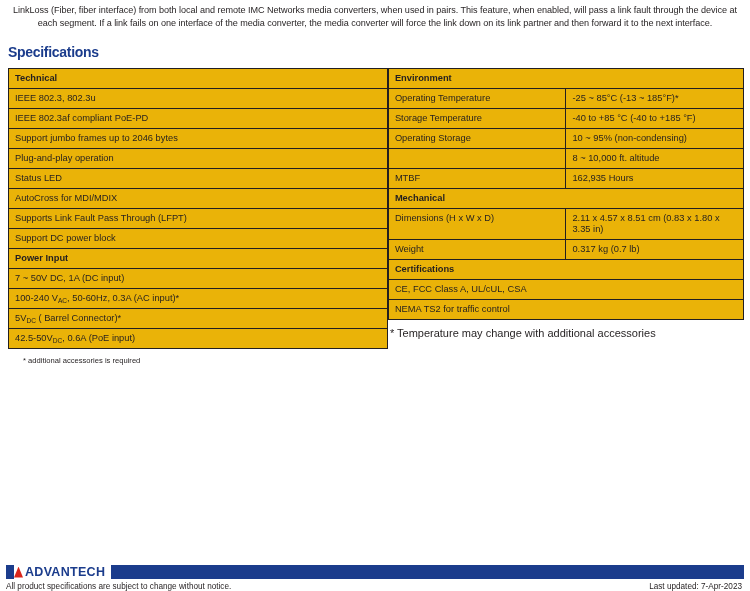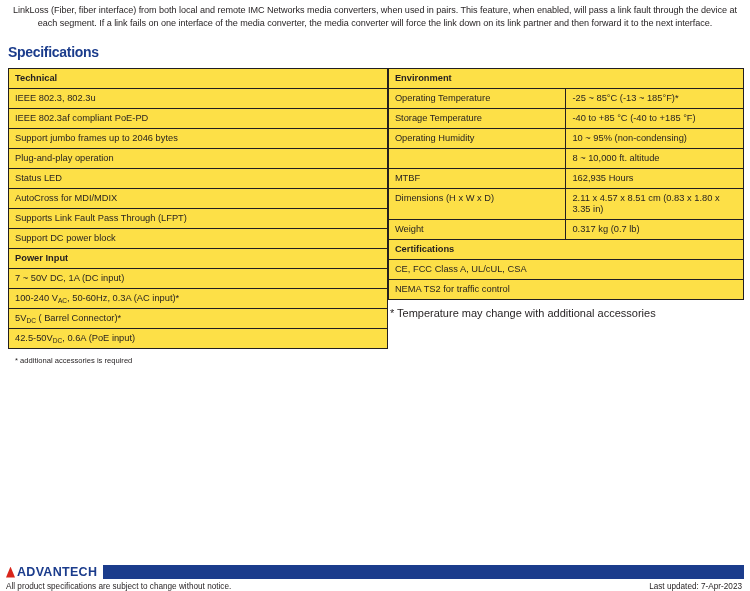--- a/index.html
+++ b/index.html
@@ -60,36 +60,36 @@
     width: 100%;
     table-layout: fixed;
   }
   table.spec td {
     border: 1px solid #231f20;
     font-size: 9.3px;
     padding: 4px 5px 4px 6px;
     vertical-align: top;
     line-height: 11px;
     color: #231f20;
-    background: #fde047;
+    background: #eab308;
   }
   table.spec td.hdr {
     font-weight: bold;
   }
   table.spec td.nb-top {
     border-top: none;
   }
   .cell-split-left {
     width: 43%;
   }
   .footnote {
     font-size: 7.6px;
     color: #231f20;
     margin-top: 7px;
-    margin-left: 7px;
+    margin-left: 15px;
   }
   .footnote-right {
     font-size: 11px;
     color: #231f20;
     margin-top: 7px;
     margin-left: 2px;
   }
   sub {
     font-size: 6.6px;
     vertical-align: baseline;
@@ -104,21 +104,21 @@
     width: 750px;
   }
   .footer-bar {
     position: relative;
     height: 14px;
     background: #1b3c8c;
     margin: 0 6px;
   }
   .logo-wrap {
     position: absolute;
-    left: 0;
+    left: 8px;
     top: 0;
     height: 14px;
     display: flex;
     align-items: center;
     background: #ffffff;
     padding-right: 6px;
   }
   .logo-mark {
     display: inline-block;
     width: 9px;
@@ -213,30 +213,33 @@
           </tr>
           <tr>
             <td class="cell-split-left">Operating Temperature</td>
             <td>-25 ~ 85°C (-13 ~ 185°F)*</td>
           </tr>
           <tr>
             <td class="cell-split-left">Storage Temperature</td>
             <td>-40 to +85 °C (-40 to +185 °F)</td>
           </tr>
           <tr>
-            <td class="cell-split-left">Operating Humidity</td>
+            <td class="cell-split-left">Operating Storage</td>
             <td>10 ~ 95% (non-condensing)</td>
           </tr>
           <tr>
             <td class="cell-split-left nb-top"></td>
             <td>8 ~ 10,000 ft. altitude</td>
           </tr>
           <tr>
             <td class="cell-split-left">MTBF</td>
             <td>162,935 Hours</td>
+          </tr>
+          <tr>
+            <td class="hdr" colspan="2">Mechanical</td>
           </tr>
           <tr>
             <td class="cell-split-left">Dimensions (H x W x D)</td>
             <td>2.11 x 4.57 x 8.51 cm (0.83 x 1.80 x 3.35 in)</td>
           </tr>
           <tr>
             <td class="cell-split-left">Weight</td>
             <td>0.317 kg (0.7 lb)</td>
           </tr>
           <tr>

